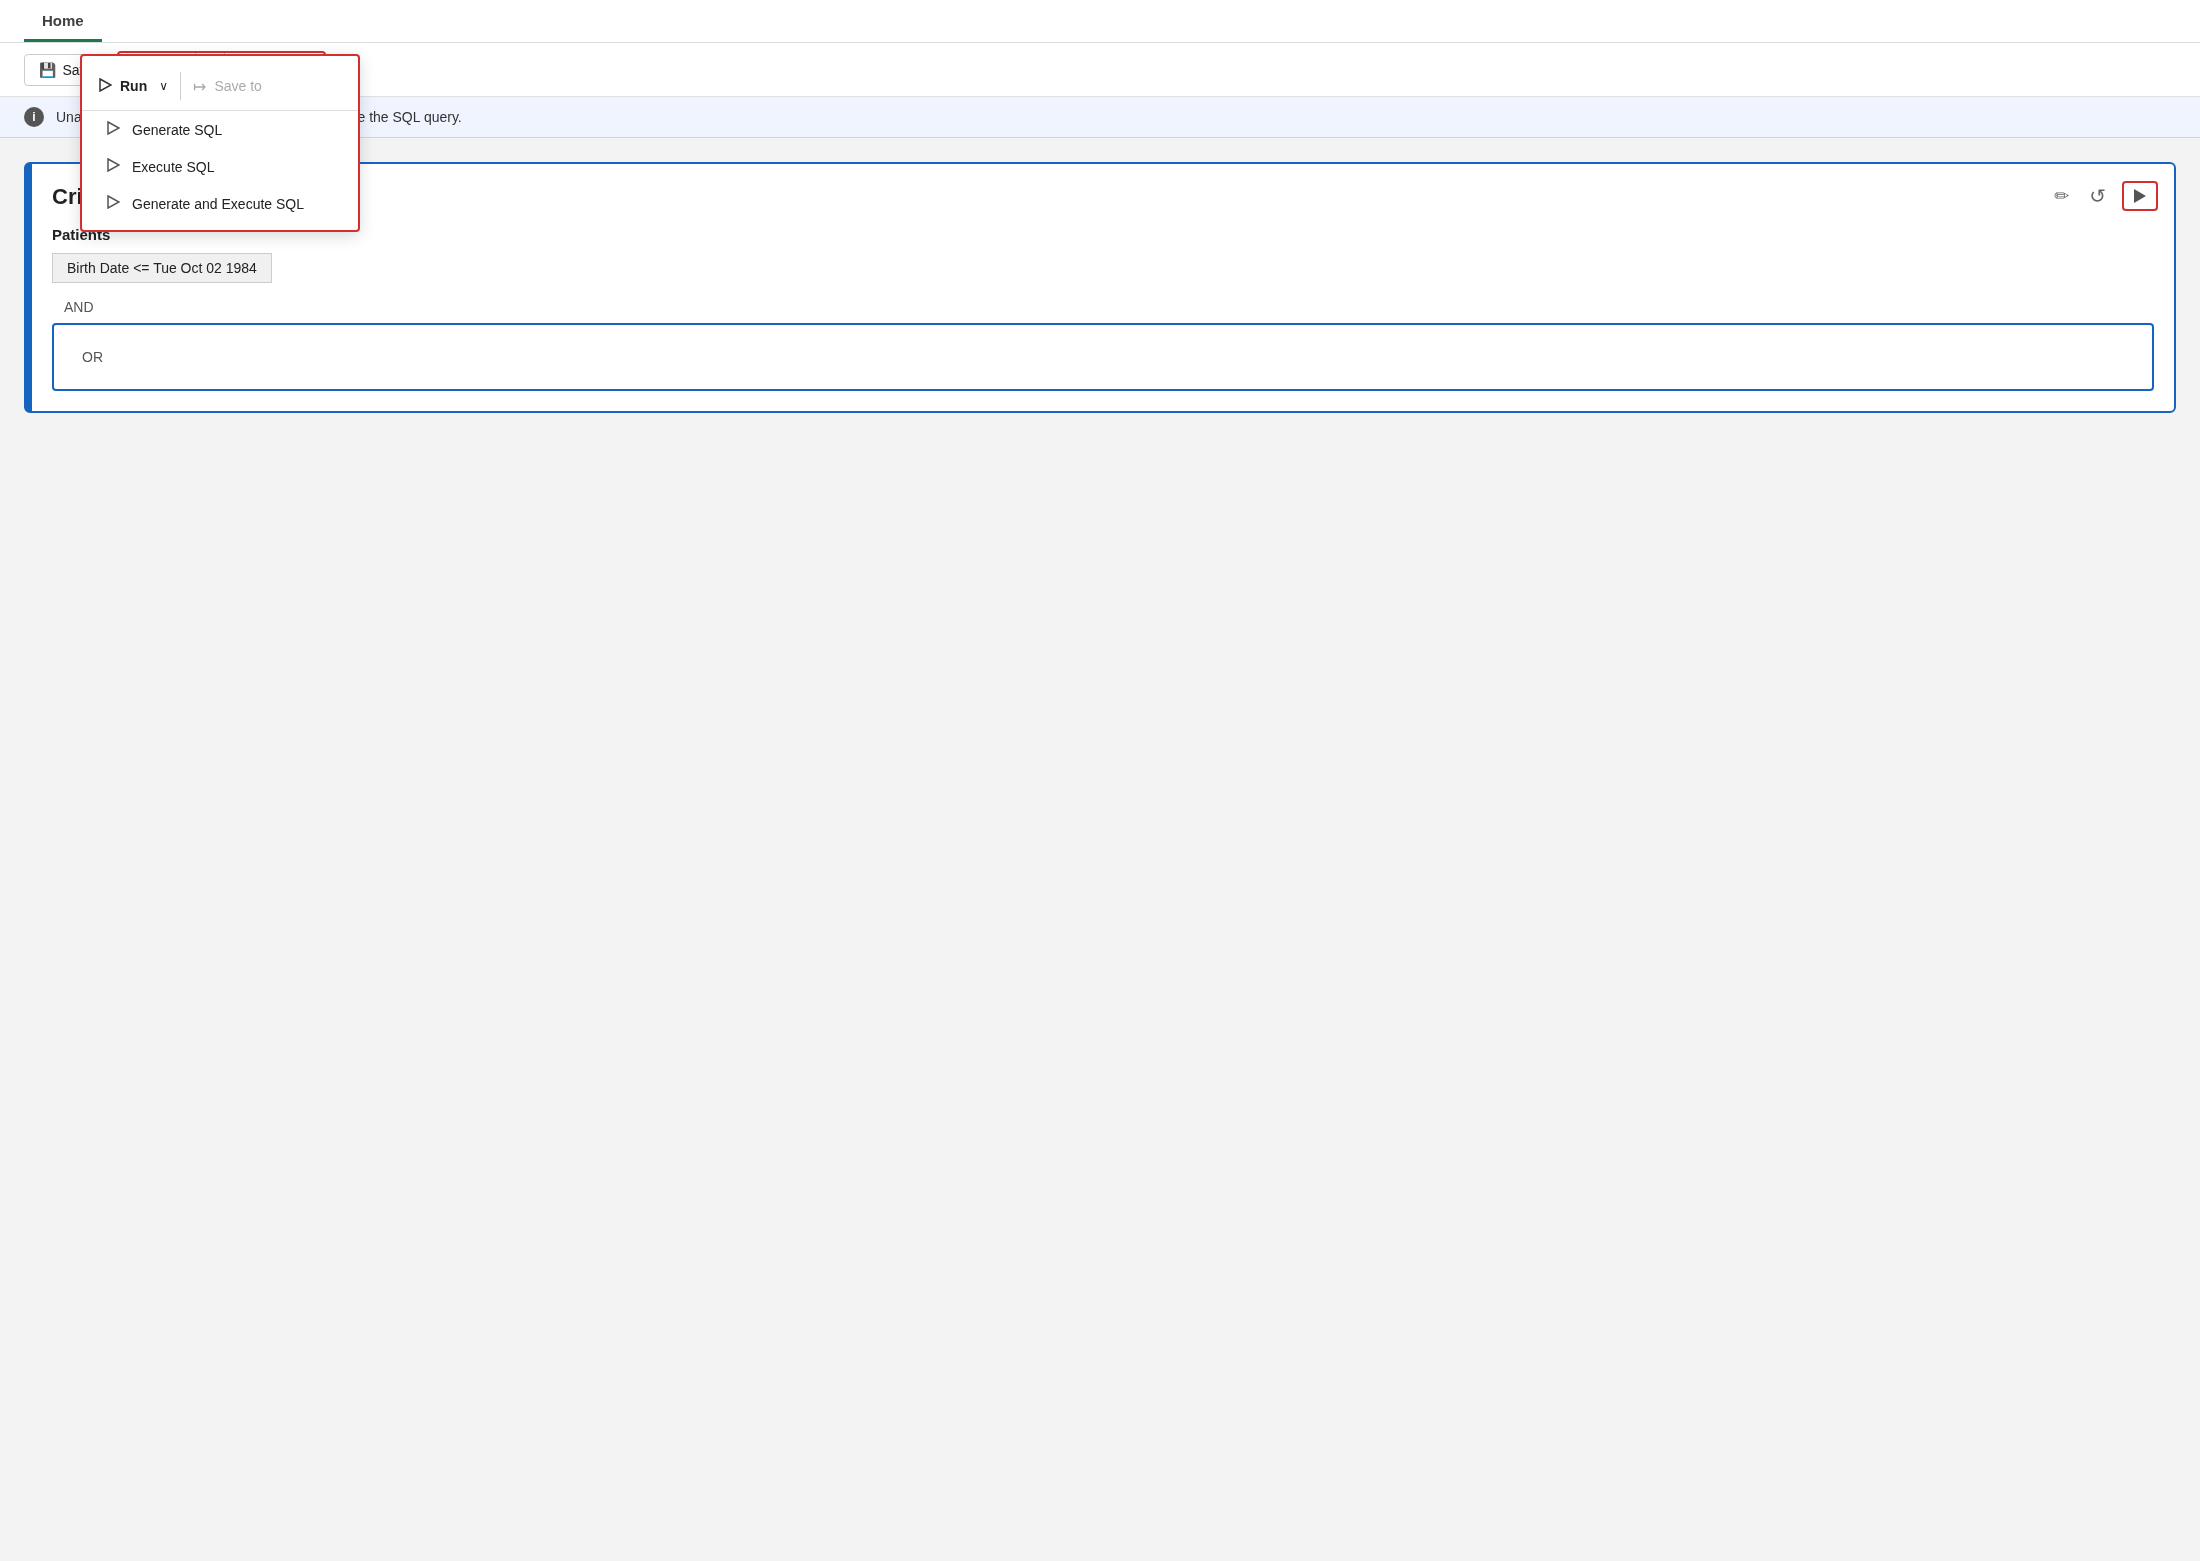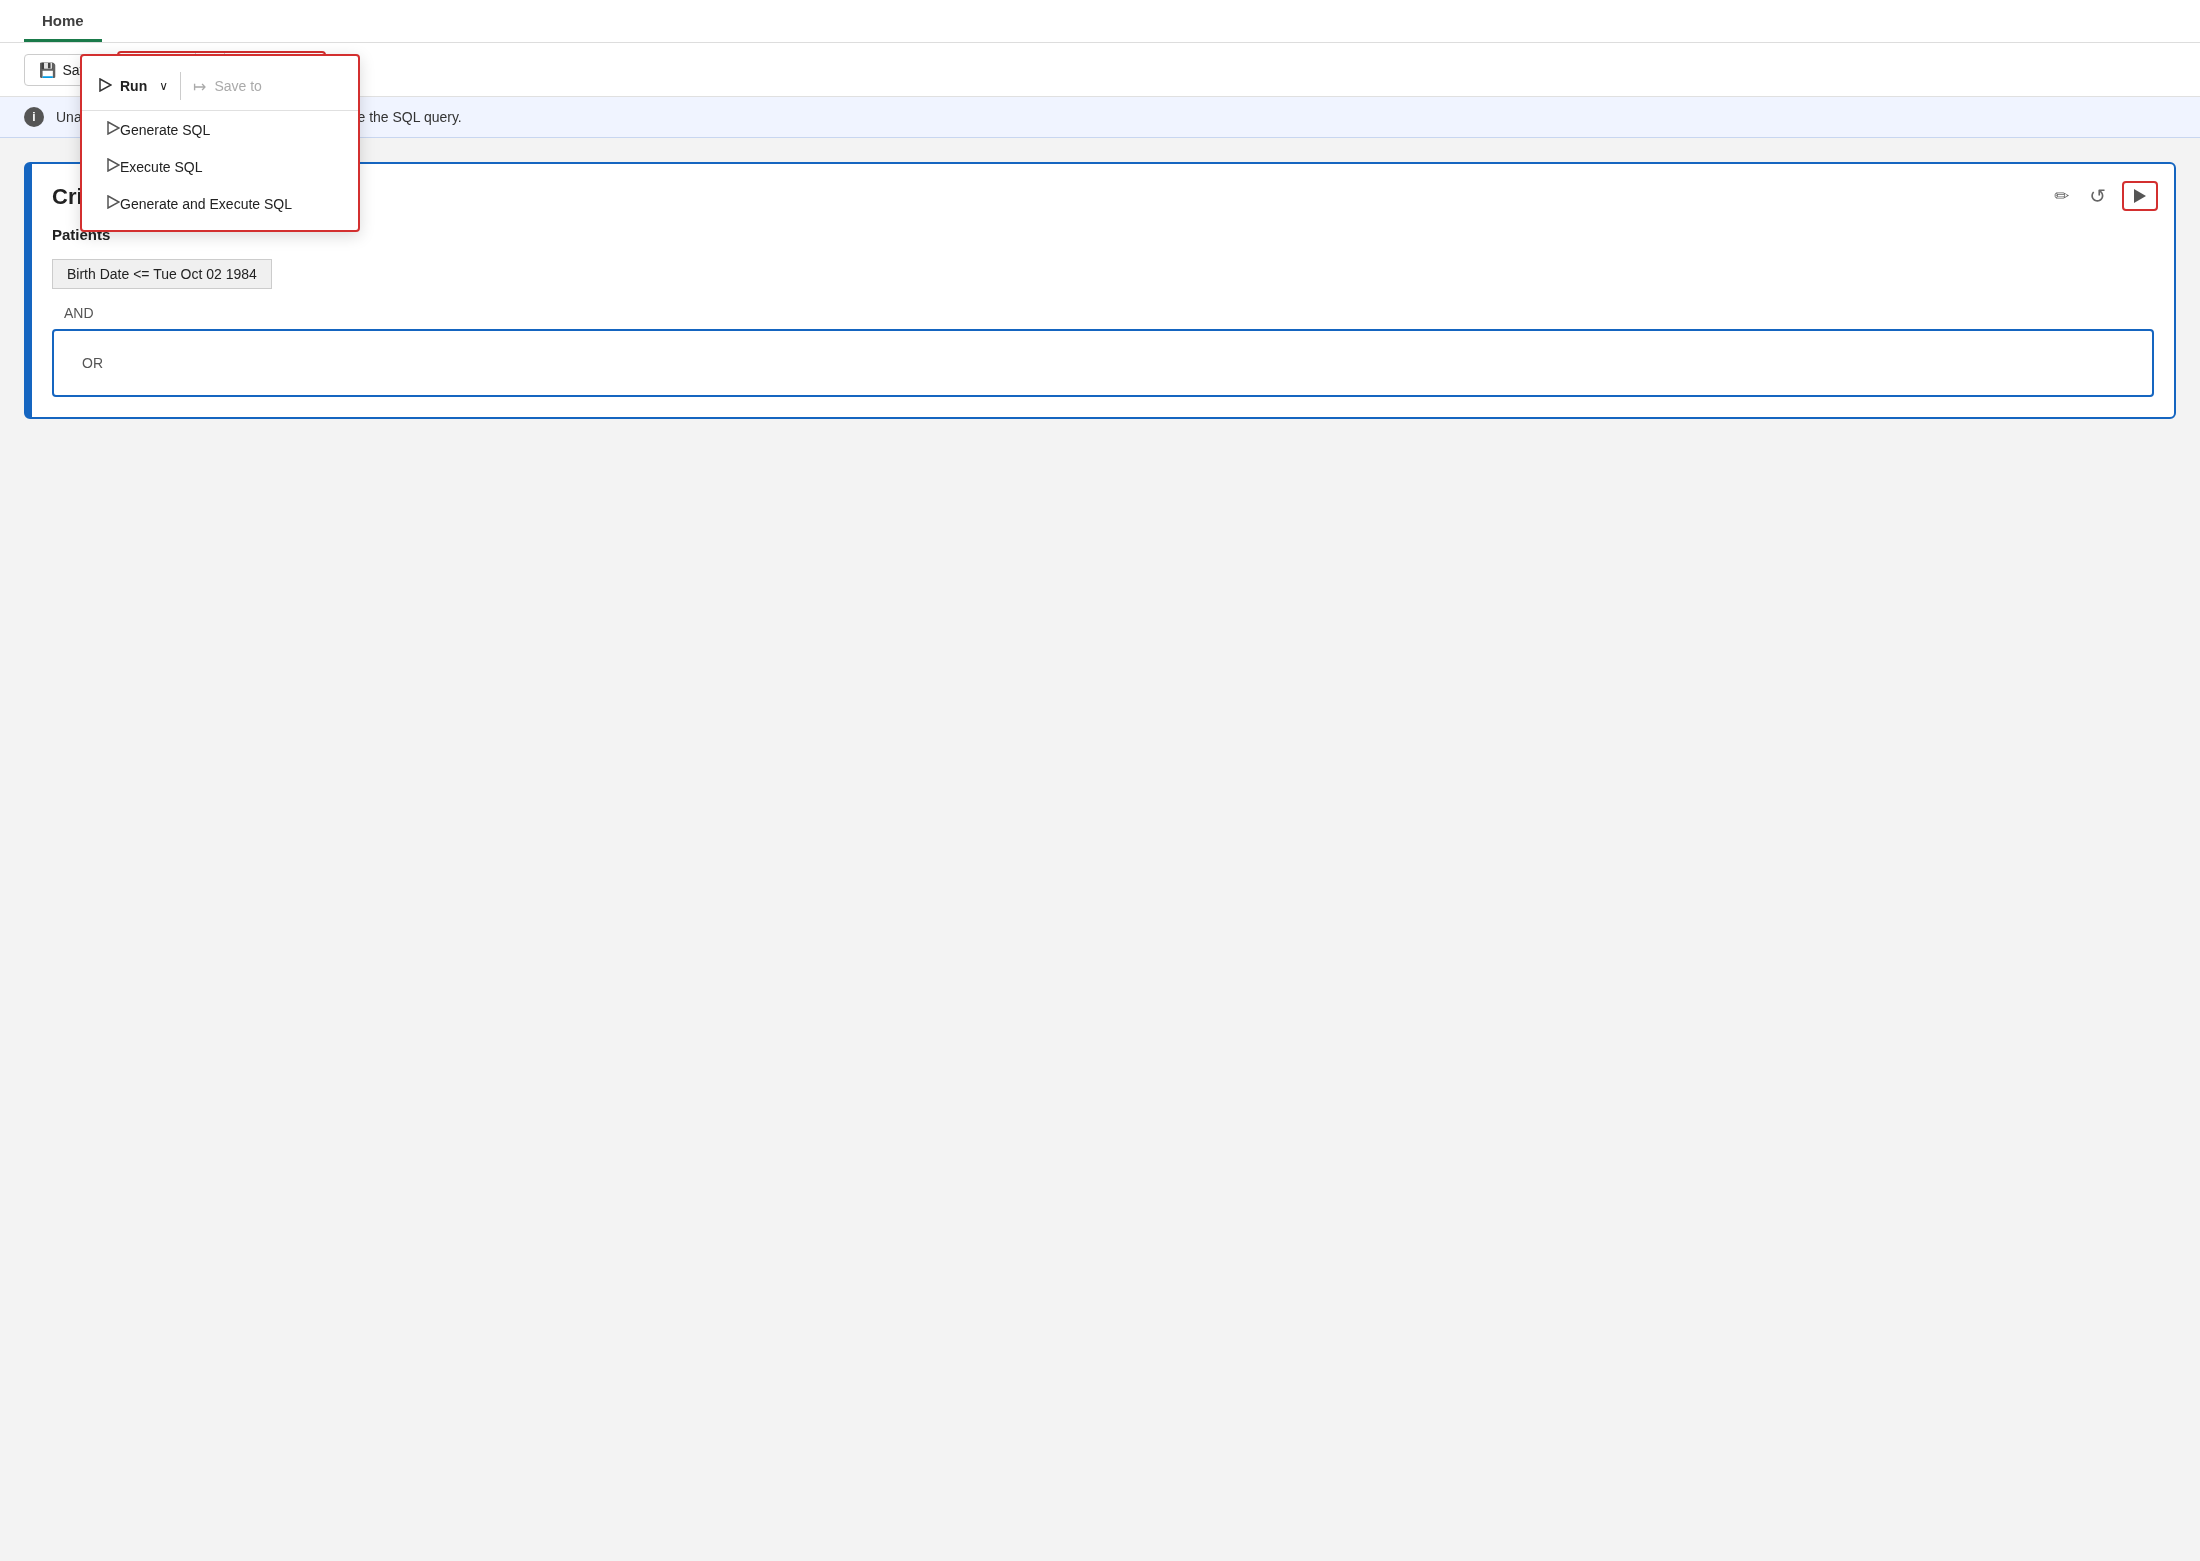--- a/index.html
+++ b/index.html
@@ -117,20 +117,21 @@
     .dropdown-header-row {
       display: flex;
       align-items: center;
       padding: 8px 16px 10px;
       border-bottom: 1px solid #e0e0e0;
       gap: 8px;
     }
     .dropdown-menu-item {
       display: flex;
       align-items: center;
+      gap: 12px;
       padding: 10px 24px;
       cursor: pointer;
       font-size: 14px;
       color: #222;
       text-align: center;
     }
 
     
     .info-banner {
       display: flex;
@@ -209,21 +210,21 @@
       height: 0;
       border-top: 7px solid transparent;
       border-bottom: 7px solid transparent;
       border-left: 12px solid #555;
     }
 
     
     .criteria-section-label {
       font-size: 15px;
       font-weight: 700;
-      margin-bottom: 16px;
+      margin-bottom: 10px;
     }
     .tag-pill {
       display: inline-flex;
       align-items: center;
       background: #f0f0f0;
       border: 1px solid #ccc;
       border-radius: 0;
       padding: 6px 14px;
       font-size: 14px;
       margin-bottom: 8px;

